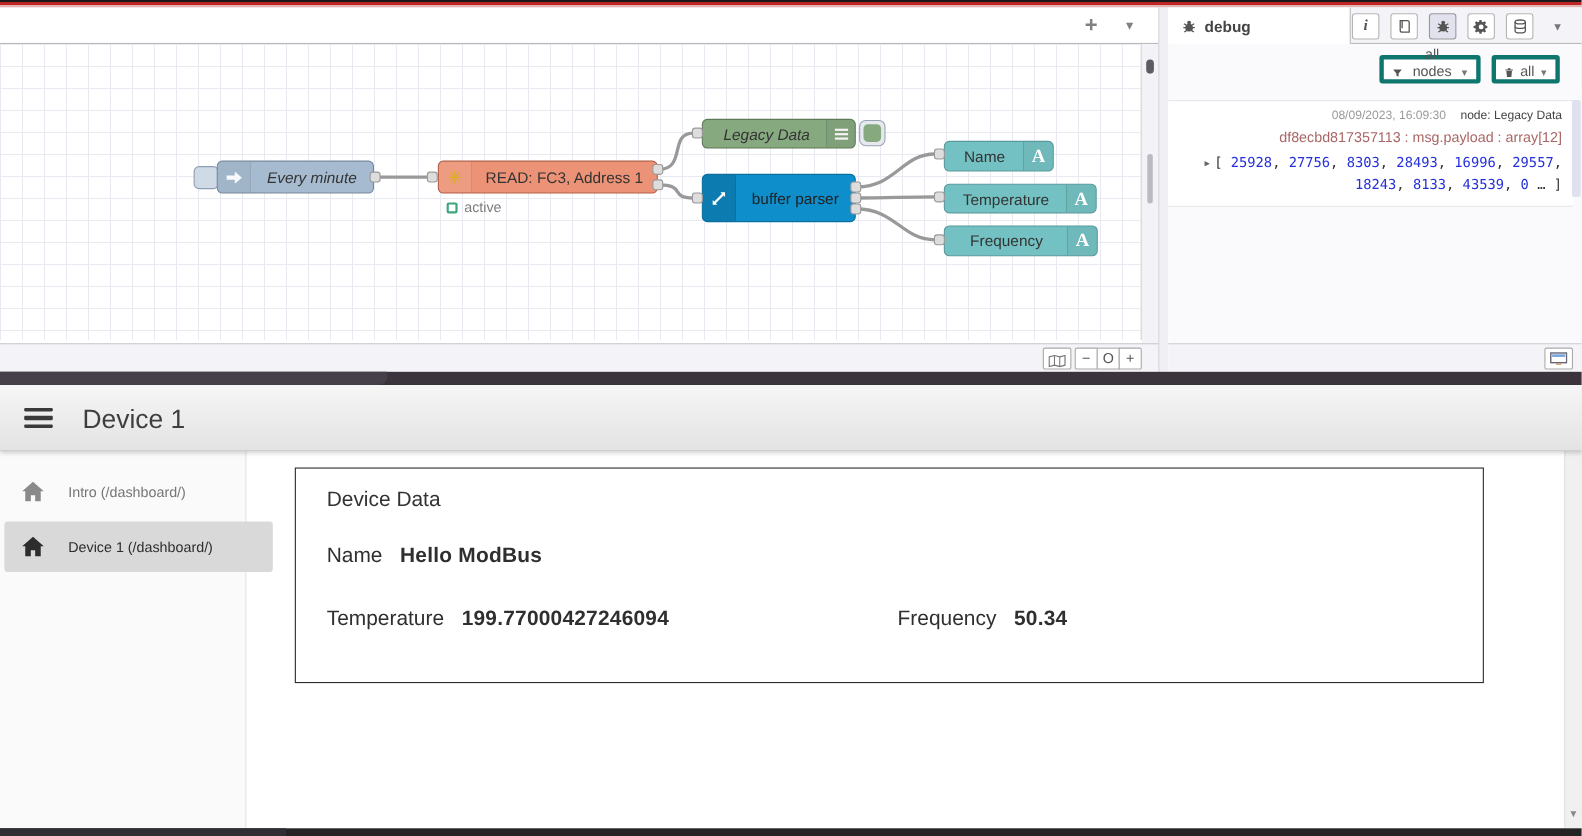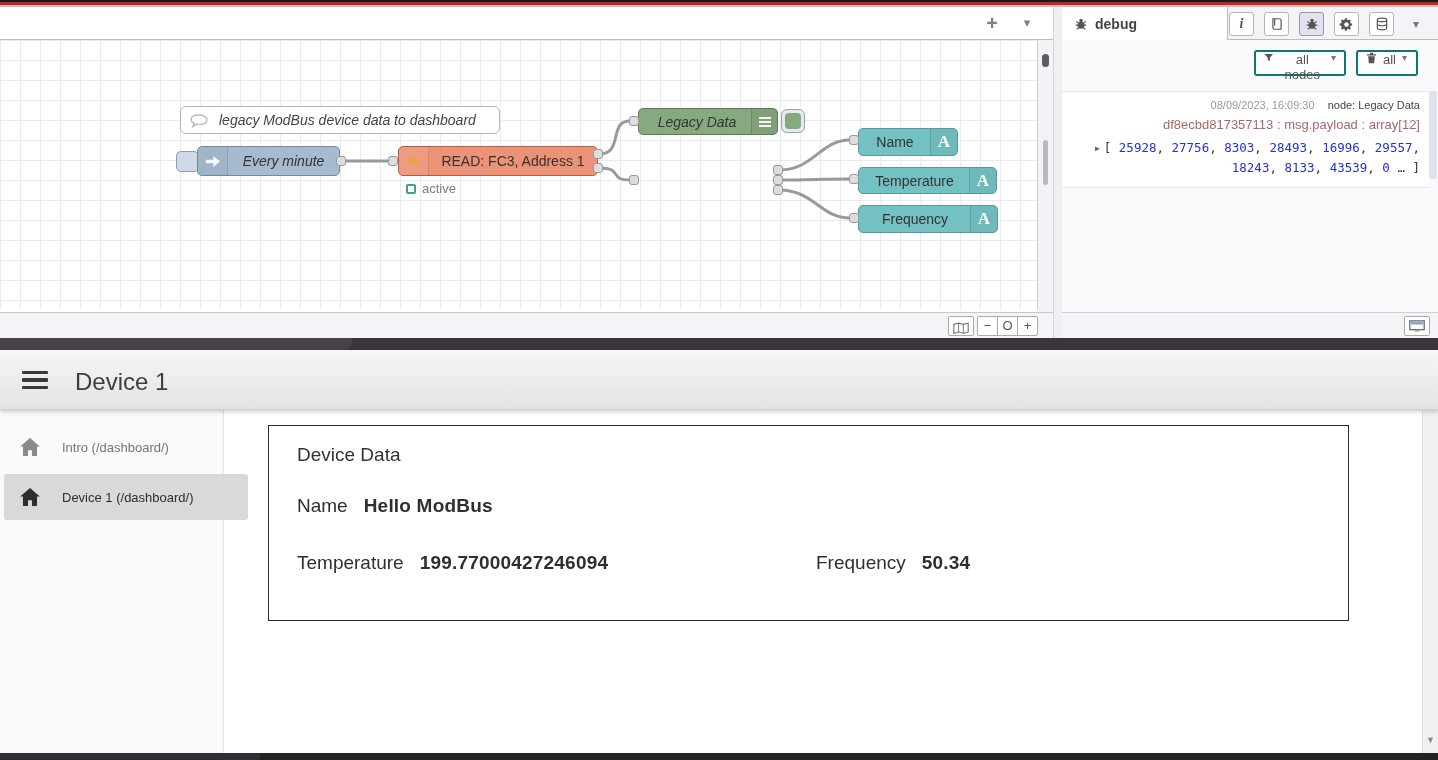--- a/index.html
+++ b/index.html
@@ -97,22 +97,22 @@
   .dp-tab .txt { font-size:14px; font-weight:bold; color:#444; }
   .dp-toolbar { position:absolute; right:44px; top:5px; display:flex; gap:10px; }
   .tbtn { width:25px; height:24px; background:#fff; border:1px solid #b5b5b5; border-radius:3px; color:#555;
     display:flex; align-items:center; justify-content:center; cursor:pointer; font-size:14px; }
   .tbtn.active { background:#e2e2ee; border-color:#98989e; }
   .tbtn.info-glyph { font-family:"Liberation Serif", serif; font-weight:bold; font-style:italic; }
   .dp-tab-caret { position:absolute; right:10px; top:5px; width:24px; height:24px; border:none; background:transparent;
     color:#777; font-size:12px; cursor:pointer; }
 
   .dp-filterrow { position:absolute; left:0; top:39px; width:100%; height:35px; }
-  .filter-btn { position:absolute; height:26px; top:4px; background:#fff; border:2px solid #0f766e; border-radius:3px;
-    font-size:13px; color:#555; display:flex; align-items:flex-start; gap:6px; cursor:pointer; }
+  .filter-btn { position:absolute; height:26px; top:4px; background:#fff; border:4px solid #0f766e; border-radius:3px;
+    font-size:13px; color:#555; display:flex; align-items:flex-end; gap:6px; cursor:pointer; }
   #btn-all-nodes { right:92px; width:92px; padding:0 8px; }
   #btn-clear-all { right:20px; width:62px; padding:0 8px; }
   .caret-sm { font-size:10px; color:#777; }
 
   .dp-messages { position:absolute; left:0; top:74px; width:376px; height:231px; background:#fafafc; overflow:hidden;text-align:right; }
   .msg-scroll { position:absolute; right:1px; top:10px; width:8px; height:88px; background:#dfe2ee; border-radius:2px; }
   .dbg-msg { position:absolute; left:0; top:10px; width:368px; background:#fff; border-top:1px solid #e6e6ec;
     border-bottom:1px solid #e6e6ec; padding:7px 10px 10px 10px; }
   .dbg-meta-row { font-size:11px; }
   .dbg-ts { color:#9a9a9a; }
@@ -181,28 +181,20 @@
         <g fill="none" stroke="#999" stroke-width="3" stroke-linecap="round">
           <path d="M341 121 L392 121"></path>
           <path d="M599 114 C624 114 608 81 630 81"></path>
           <path d="M599 128 C624 128 608 140 630 140"></path>
           <path d="M779 130 C814 130 820 100 850 100"></path>
           <path d="M779 140 C810 140 820 139 850 139"></path>
           <path d="M779 150 C814 150 820 178 850 178"></path>
         </g>
       </svg>
 
-      <div class="node comment-node">
-        <span class="comment-icon">
-          <svg width="20" height="16" viewBox="0 0 20 16">
-              <path d="M2 6.5C2 3.7 5 2 9.5 2S18 3.9 18 6.7 15 11.4 10.5 11.4c-.9 0-1.8-.1-2.6-.3L4 13.5l1.1-3C3.2 9.6 2 8.2 2 6.5z" fill="#fff" stroke="#b9b9b9" stroke-width="1.4"></path>
-            </svg>
-        </span>
-        <span class="lbl">legacy ModBus device data to dashboard</span>
-      </div>
 
       <button class="inject-btn"></button>
       <div class="node inject-node">
         <span class="iconsec">
           <svg width="15" height="13" viewBox="0 0 16 14">
               <path d="M1 5h8V1l7 6-7 6V9H1z" fill="#fff" opacity=".92"></path>
             </svg>
         </span>
         <span class="lbl">Every minute</span>
       </div>
@@ -226,20 +218,30 @@
           <span class="bar"></span>
             <span class="bar"></span>
             <span class="bar"></span>
         </span>
       </div>
       <button class="debug-toggle">
           <span class="inner"></span>
         </button>
       <span class="port" style="left:629px;top:76px"></span>
 
+      <div class="node parser-node">
+        <span class="iconsec">
+          <svg width="15" height="15" viewBox="0 0 16 16">
+            <path d="M3 13 L13 3" stroke="#fff" stroke-width="2.2"></path>
+            <path d="M9.5 2 H14 V6.5 Z" fill="#fff"></path>
+            <path d="M2 9.5 V14 H6.5 Z" fill="#fff"></path>
+          </svg>
+        </span>
+        <span class="lbl">buffer parser</span>
+      </div>
       <span class="port" style="left:629px;top:135px"></span>
       <span class="port" style="left:773px;top:125px"></span>
       <span class="port" style="left:773px;top:135px"></span>
       <span class="port" style="left:773px;top:145px"></span>
 
       <div class="node uitext-node" id="node-name">
         <span class="lbl">Name</span>
         <span class="iconsec">A</span>
       </div>
       <span class="port" style="left:849px;top:95px"></span>

